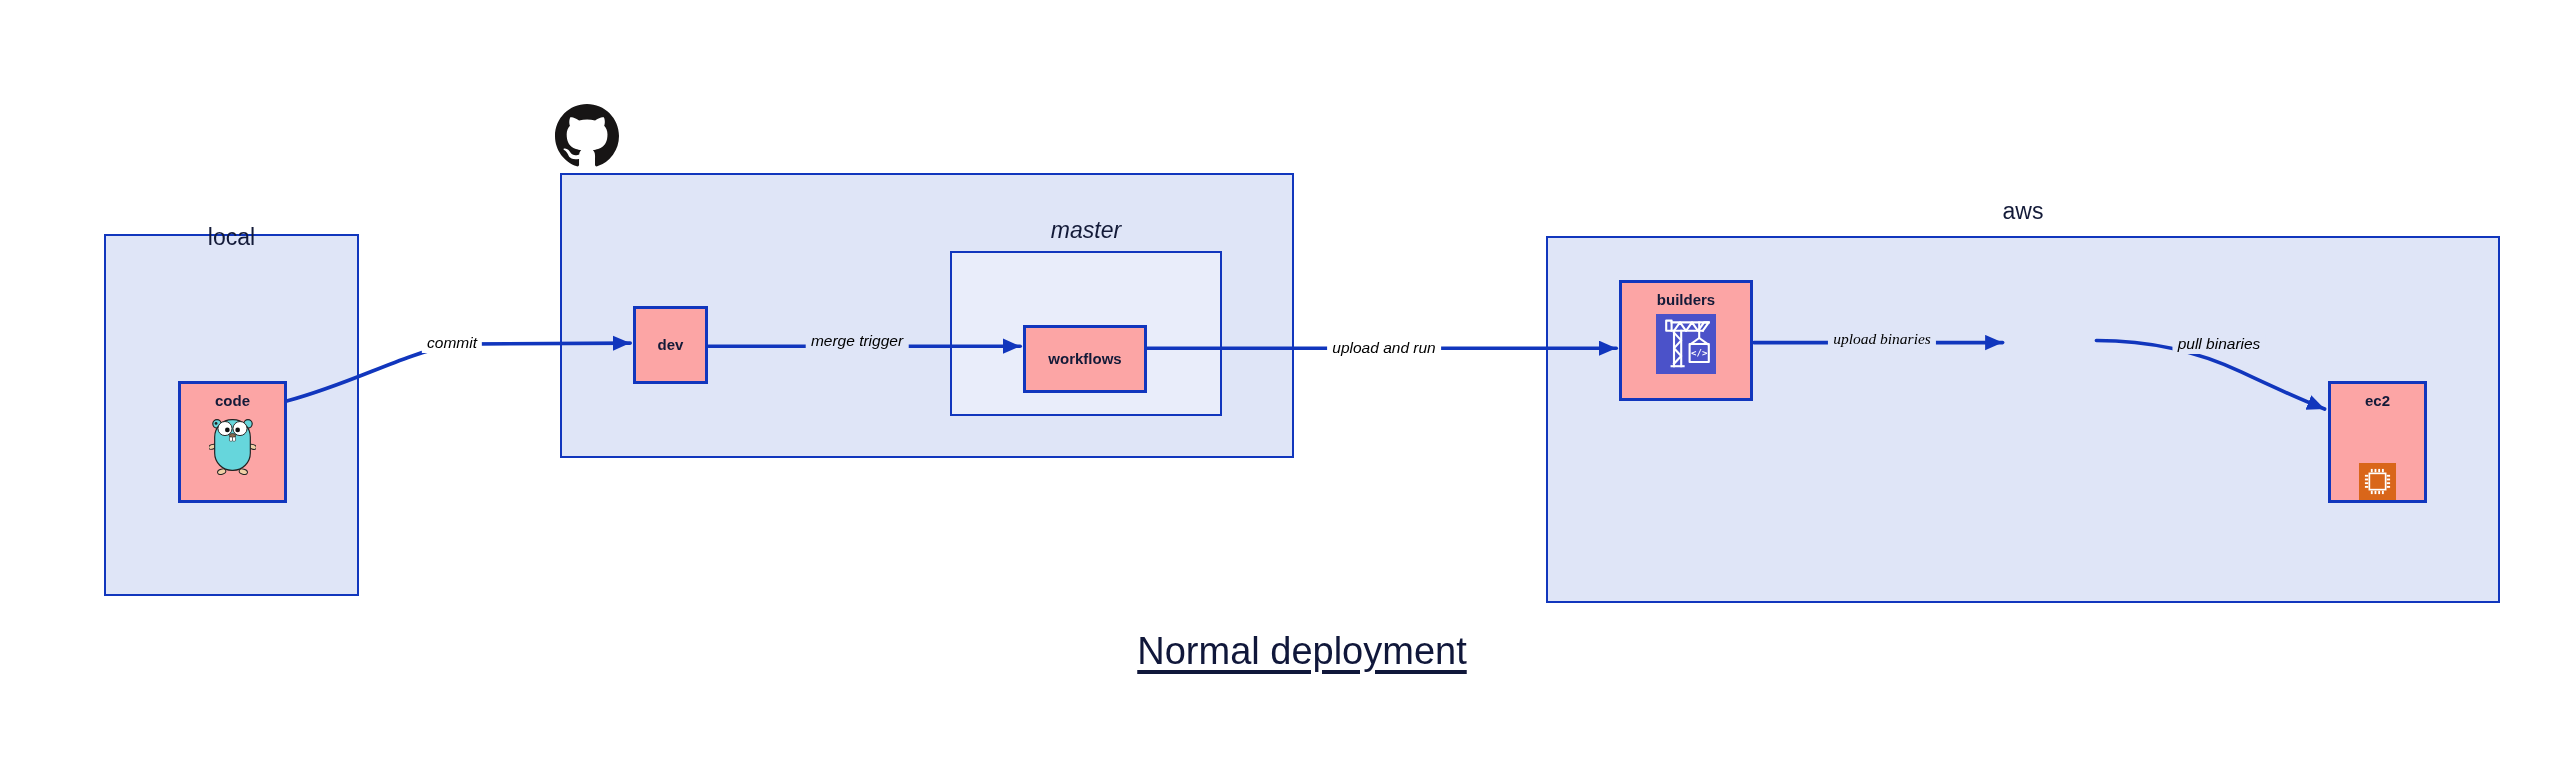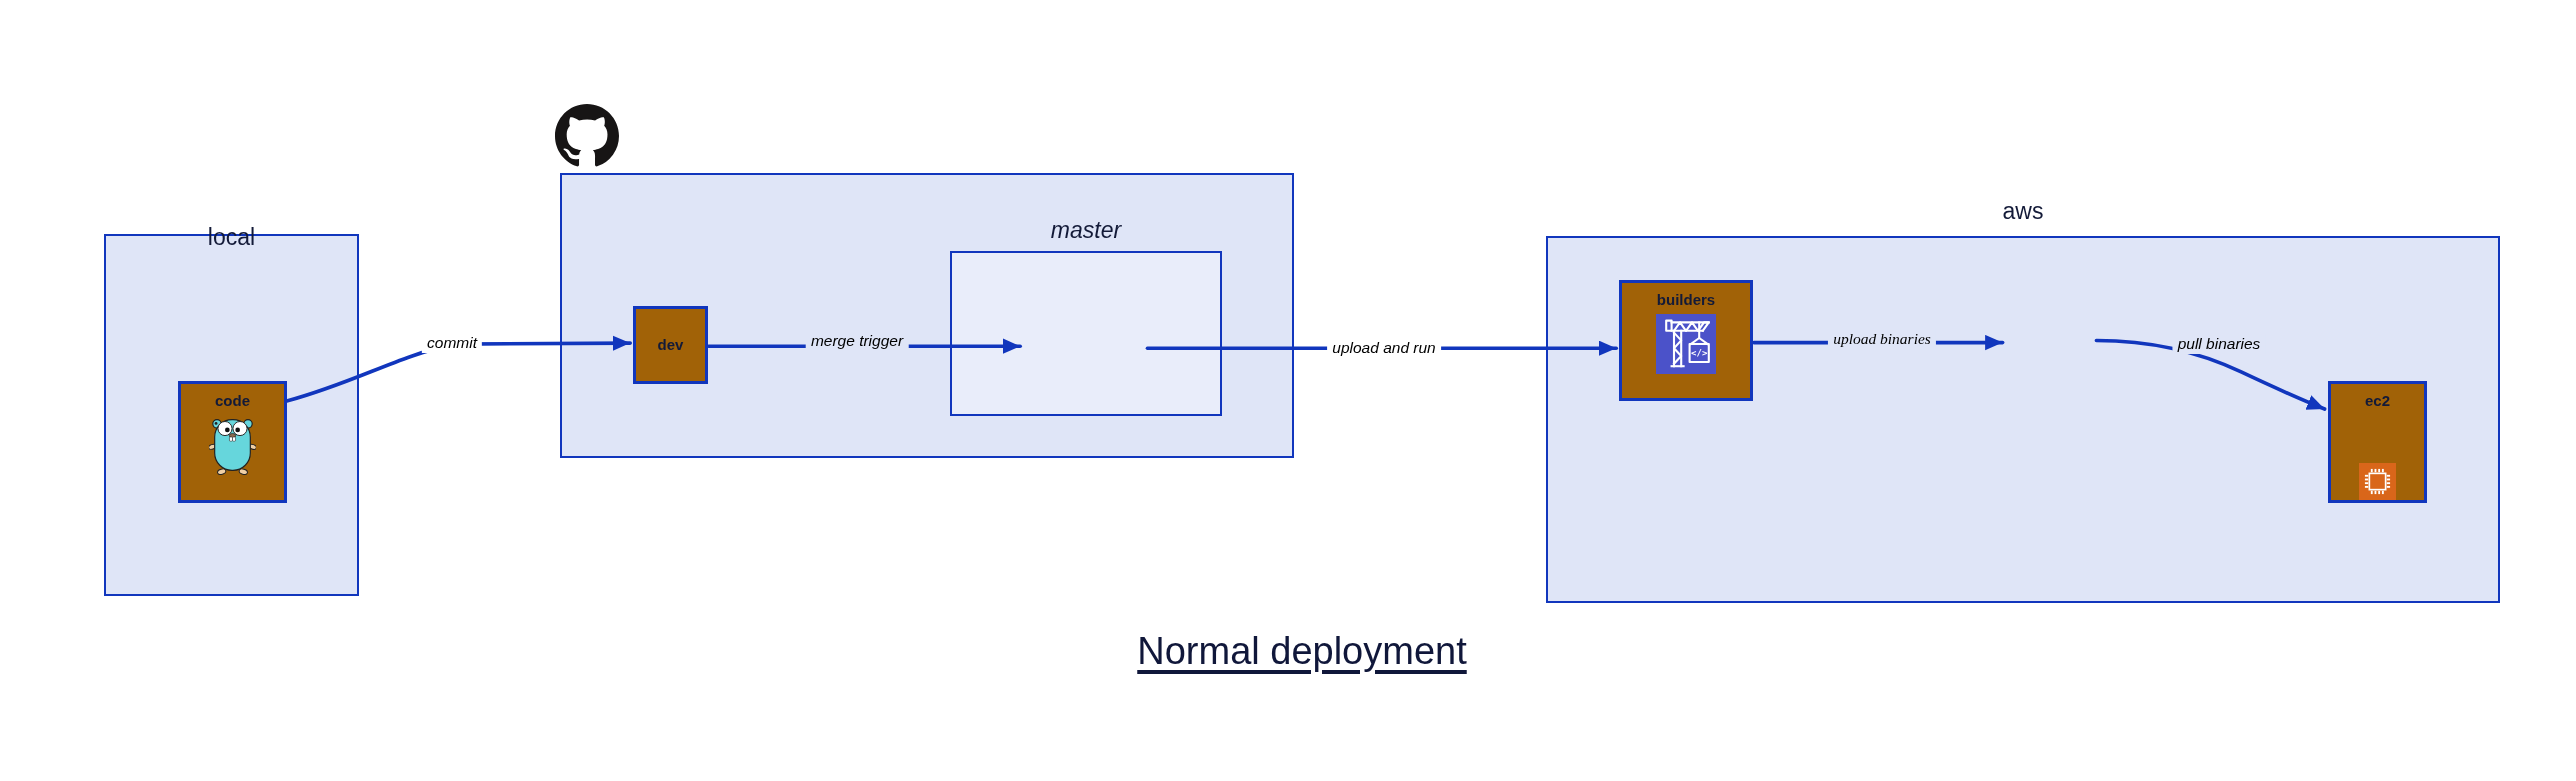--- a/index.html
+++ b/index.html
@@ -15,21 +15,21 @@
   #group-local  {left:104px;  top:234px; width:255px;  height:362px;}
   #label-local  {left:104px;  top:199px; width:255px;margin-top:24px;}
   #group-github {left:560px; top:173px; width:734px; height:285px;}
   #label-github {left:560px; top:135px; width:734px;}
   #group-master {left:950px; top:251px; width:272px;  height:165px;}
   #label-master {left:950px; top:216px; width:272px;font-style:italic;}
   #group-aws    {left:1546px; top:236px; width:954px; height:367px;}
   #label-aws    {left:1546px; top:197px; width:954px;}
 
   
-  .node{position:absolute; background:#a16207; border:3.1px solid #1136bd; box-sizing:border-box;
+  .node{position:absolute; background:#fca5a5; border:3.1px solid #1136bd; box-sizing:border-box;
         display:flex; flex-direction:column; align-items:center;}
   .node.centered{justify-content:center;}
   .node-label{color:#131a38; font-size:15px; font-weight:bold; line-height:17.5px;}
   .node .node-label{margin-top:8.2px;}
   .node.centered .node-label{margin-top:0;}
   .node-icon{display:block;}
 
   #node-code     {left:178px;  top:381px; width:109px; height:122px;}
   #node-dev      {left:633px; top:306px; width:75px; height:78px;}
   #node-workflows{left:1023px; top:325px; width:124px; height:68px;}
@@ -119,20 +119,23 @@
       <ellipse cx="50" cy="46" rx="7" ry="4.5" fill="#8a6a4f" stroke="#222" stroke-width="1.5"></ellipse>
       <rect x="43.5" y="49" width="6.5" height="9" rx="2" fill="#fff" stroke="#222" stroke-width="1.2"></rect>
       <rect x="50" y="49" width="6.5" height="9" rx="2" fill="#fff" stroke="#222" stroke-width="1.2"></rect>
     </svg>
   </div>
 
   <div class="node centered" id="node-dev">
     <span class="node-label">dev</span>
   </div>
 
+  <div class="node centered" id="node-workflows">
+    <span class="node-label">workflows</span>
+  </div>
 
   <div class="node" id="node-builders">
     <span class="node-label">builders</span>
     <svg id="crane-svg" class="node-icon" viewBox="0 0 100 100">
       <rect width="100" height="100" fill="#4b52c9"></rect>
       <g stroke="#fff" stroke-width="3.5" fill="none" stroke-linejoin="round" stroke-linecap="square">
         <rect x="17" y="11" width="9" height="17"></rect>
         <line x1="26" y1="14" x2="88" y2="14"></line>
         <line x1="26" y1="28" x2="78" y2="28"></line>
         <path d="M30 28 L40 14 L50 28 L60 14 L70 28 L80 14 L88 14 L78 28"></path>

